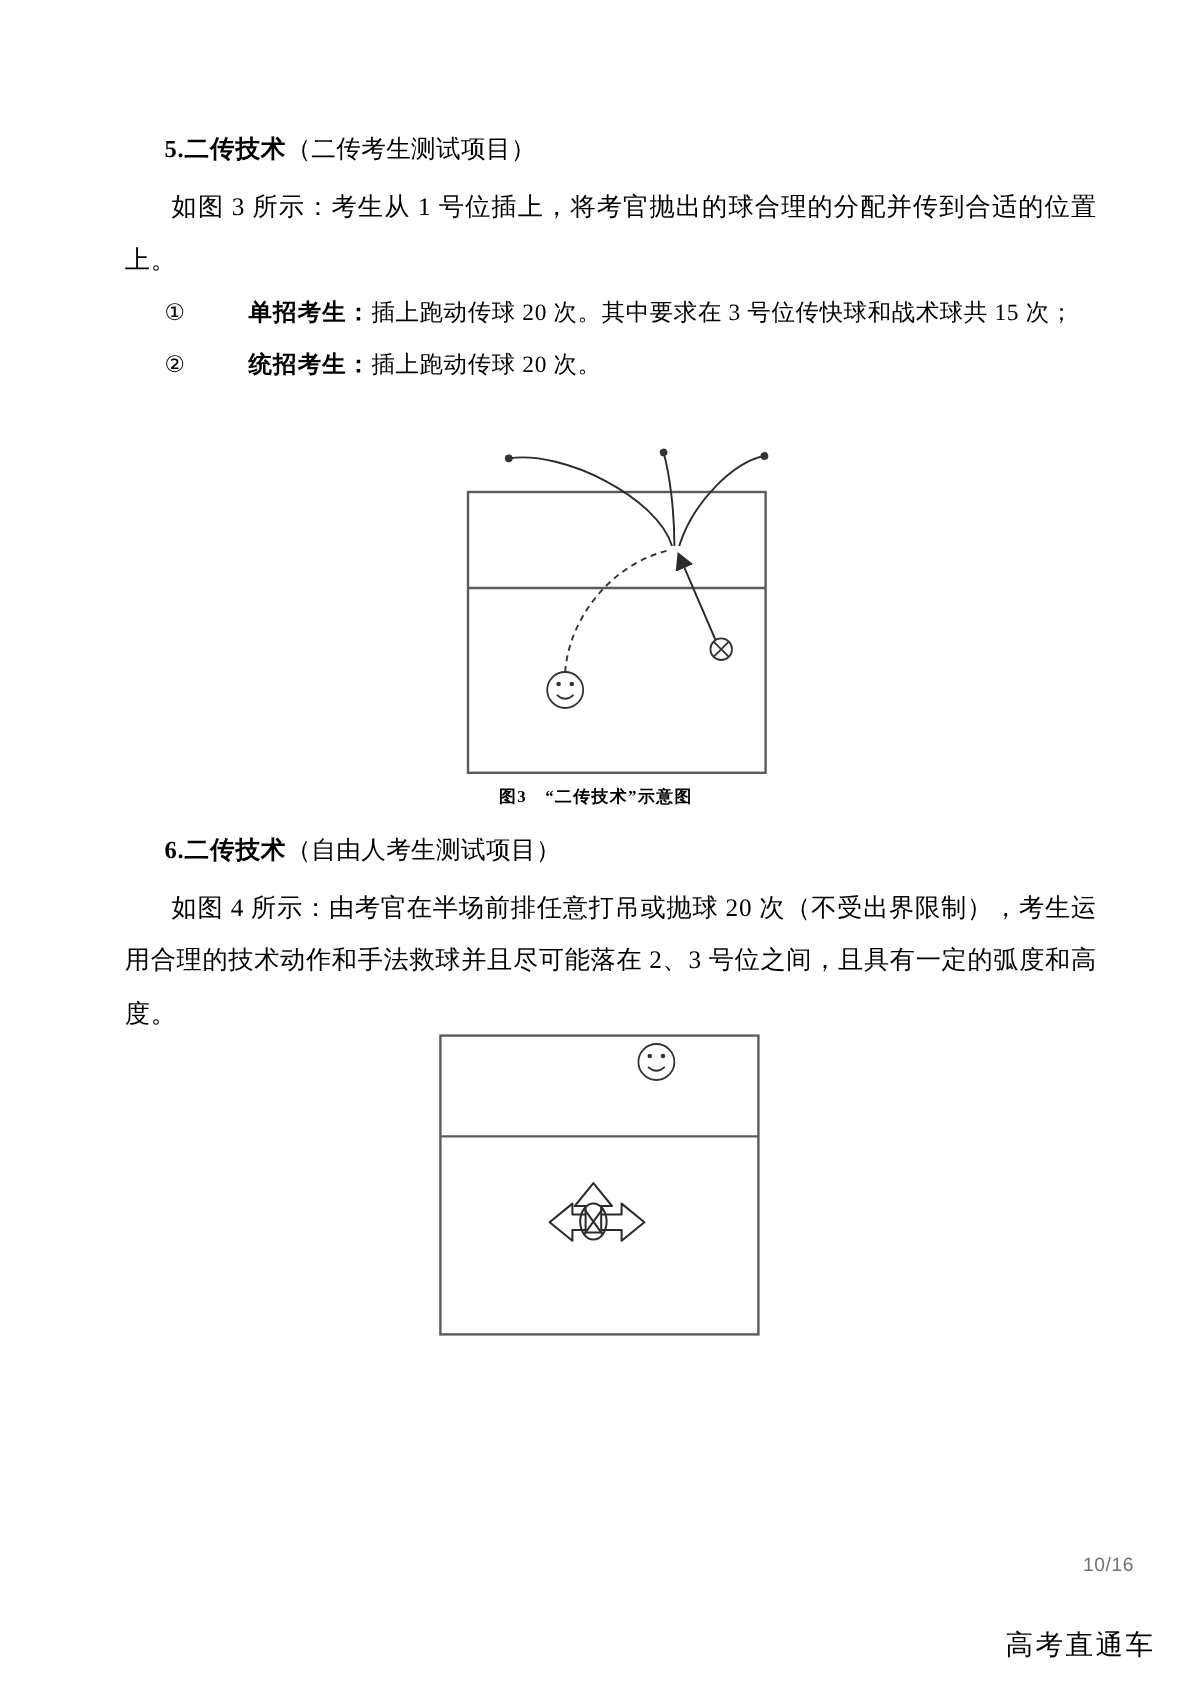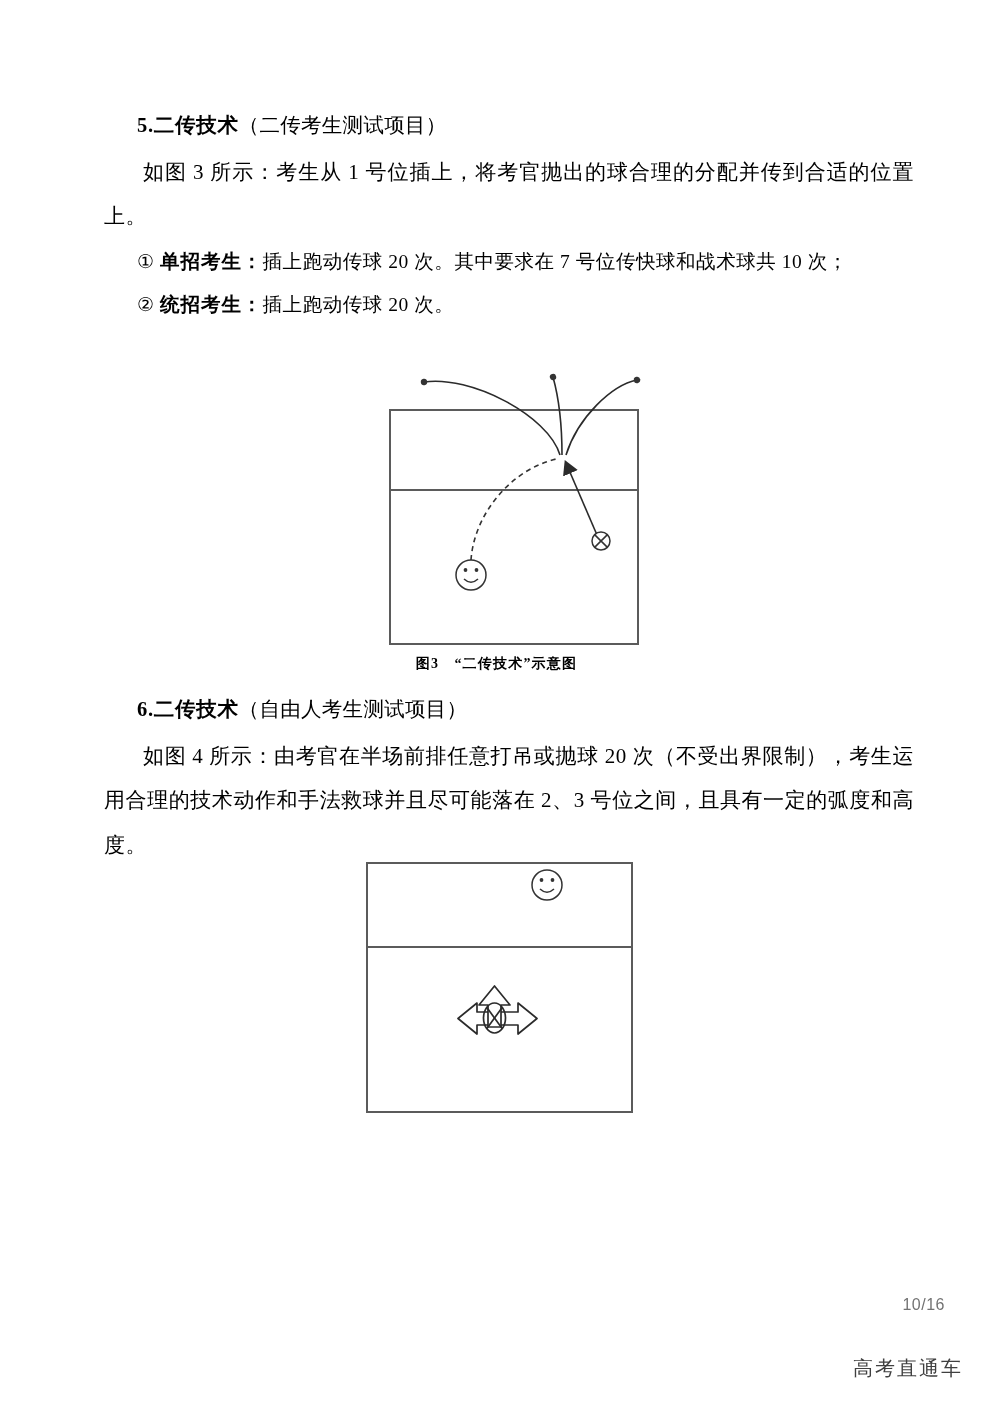--- a/index.html
+++ b/index.html
@@ -63,20 +63,21 @@
     text-indent: 33px;
     text-align: justify;
     text-justify: inter-ideograph;
   }
   .listline .circnum {
     font-size: 19px;
   }
   .listline .lbl {
     font-weight: bold;
     letter-spacing: 1px;
+    margin-left: 47px;
   }
 
   
   .figure {
     position: absolute;
   }
   .fig-caption {
     position: absolute;
     width: 100%;
     text-align: center;
@@ -100,40 +101,40 @@
     font-size: 16px;
     font-family: "Liberation Sans", sans-serif;
     letter-spacing: 0.5px;
     color: #737373;
   }
 
   .watermark {
     position: absolute;
     right: 30px;
     top: 1355px;
-    font-size: 20px;
+    font-size: 23px;
     font-family: "Liberation Sans", sans-serif;
     letter-spacing: 2px;
-    color: #404040;
+    color: #000000;
     user-select: none;
   }
 </style>
 </head>
 <body>
 
 <div class="page">
 
   <div class="content">
 
     <p class="heading"><span>5.</span><span>二传技术</span><span class="paren">（二传考生测试项目）</span></p>
 
     <p class="para">如图 3 所示：考生从 1 号位插上，将考官抛出的球合理的分配并传到合适的位置上。</p>
 
     <p class="listline"><span class="circnum">①</span>
-      <span class="lbl">单招考生：</span><span>插上跑动传球 20 次。其中要求在 7 号位传快球和战术球共 10 次；</span></p>
+      <span class="lbl">单招考生：</span><span>插上跑动传球 20 次。其中要求在 3 号位传快球和战术球共 15 次；</span></p>
 
     <p class="listline"><span class="circnum">②</span>
       <span class="lbl">统招考生：</span><span>插上跑动传球 20 次。</span></p>
   </div>
 
   <div class="figure" id="figure3">
     <svg width="993" height="300" viewBox="0 0 993 300" xmlns="http://www.w3.org/2000/svg">
       <defs>
         <marker id="dot3" markerWidth="6" markerHeight="6" refX="3" refY="3" orient="auto">
           <circle cx="3" cy="3" r="2" fill="#333"></circle>

